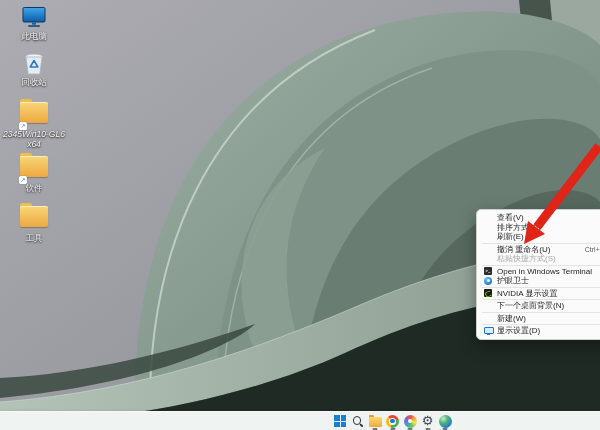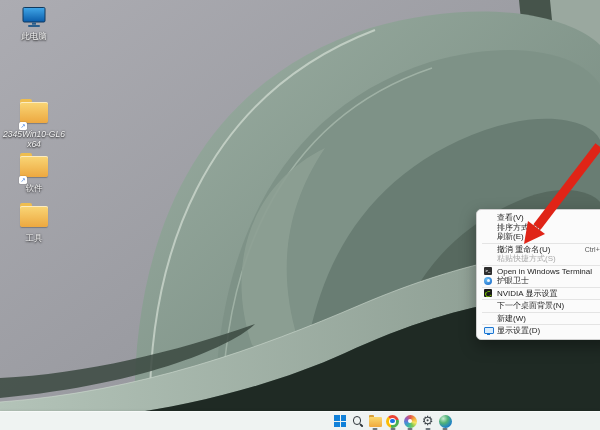--- a/index.html
+++ b/index.html
@@ -127,20 +127,28 @@
                 <stop offset="0" stop-color="#41a7e8"></stop>
                 <stop offset="1" stop-color="#0a5caa"></stop>
               </linearGradient>
             </defs>
             <rect x="3" y="3.5" width="22" height="14.5" rx="1.2" fill="url(#gscr)" stroke="#10395e" stroke-width="1"></rect>
             <rect x="12" y="18.5" width="4" height="2.2" fill="#2a5e8c"></rect>
             <rect x="8" y="21" width="12" height="2" rx="1" fill="#2a5e8c"></rect>
           </svg></div>
         <div class="dlabel">此电脑</div>
       </div>
+      <div class="dicon" style="top: 50px;">
+        <div class="dicon-art"><svg width="28" height="26" viewBox="0 0 28 26">
+            <ellipse cx="14" cy="6.5" rx="8.5" ry="2.4" fill="#eef3f6" stroke="#a9b5bf" stroke-width=".8"></ellipse>
+            <path d="M6,7 L22,7 L19.8,24 L8.2,24 Z" fill="#e6edf2" stroke="#a9b5bf" stroke-width=".8"></path>
+            <path d="M14,10.5 L17.8,17 L10.2,17 Z" fill="none" stroke="#2e78c9" stroke-width="1.6" stroke-linejoin="round"></path>
+          </svg></div>
+        <div class="dlabel">回收站</div>
+      </div>
       <div class="dicon" style="top: 98px; font-style: italic;">
         <div class="dicon-art">
           <span class="folder"></span>
           <span class="badge">↗</span>
         </div>
         <div class="dlabel">2345Win10-GL6x64</div>
       </div>
       <div class="dicon" style="top: 202px;">
         <div class="dicon-art">
           <span class="folder"></span>

